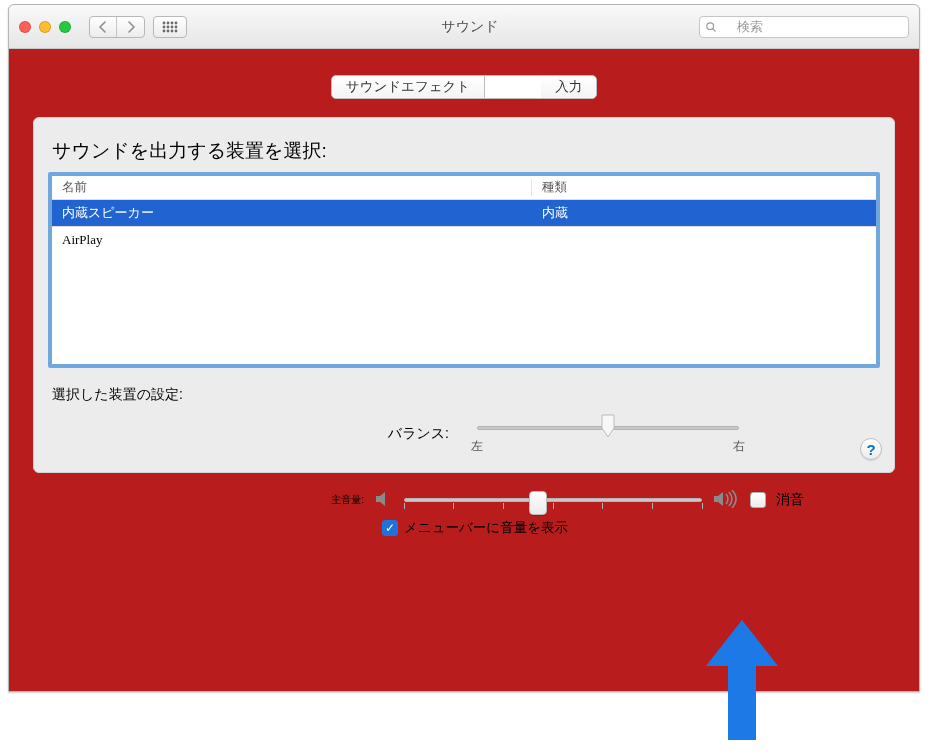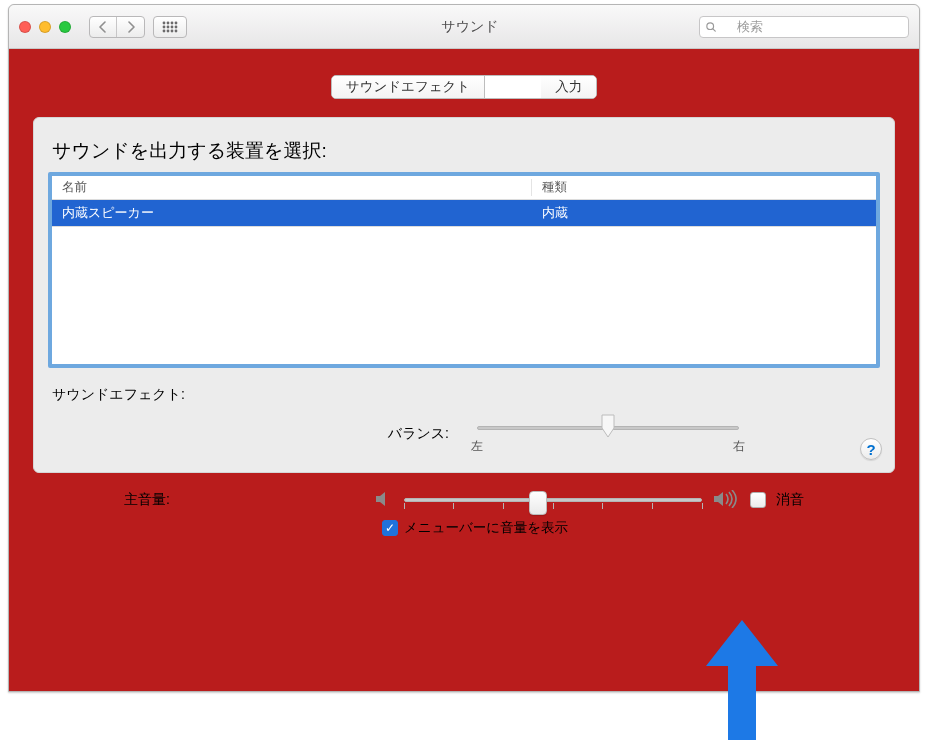--- a/index.html
+++ b/index.html
@@ -145,21 +145,21 @@
       border: 1px solid #c0c0c0;
       display:flex; align-items:center; justify-content:center;
       color:#0070d0; font-size: 15px; font-weight:700;
       box-shadow: 0 1px 1px rgba(0,0,0,.1);
     }
     .footer {
       padding: 16px 24px 20px 24px;
       display:flex; flex-direction:column; align-items:center;
     }
     .mv-row { display:flex; align-items:center; gap: 10px; }
-    .mv-label { width: 240px; text-align: left; font-size: 14px; }
+    .mv-label { width: 240px; text-align: right; font-size: 10px; }
     .vslider {
       width: 298px; position: relative; height: 22px;
     }
     .vslider .track {
       top: 9px; height: 4px;
     }
     .vslider .ticks {
       position:absolute; inset:0;
     }
     .vslider .tick {
@@ -243,25 +243,26 @@
         <div class="lb-in">
           <div class="lb-head">
             <div>名前</div>
             <div>種類</div>
           </div>
           <div class="lb-row selected">
             <div>内蔵スピーカー</div>
             <div>内蔵</div>
           </div>
           <div class="lb-row">
+            <div>AirPlay</div>
           </div>
         </div>
       </div>
 
-      <div class="sub-h">サウンドエフェクト:</div>
+      <div class="sub-h">選択した装置の設定:</div>
 
       <div class="balance">
         <div class="bal-label">バランス:</div>
         <div class="slider">
           <div class="track"></div>
           <div class="knob arrow" style="left:50%; top:-4px;">
             <svg width="18" height="24" viewBox="0 0 18 24">
               <path d="M3 1 H15 L15 14 L9 23 L3 14 Z" fill="#f7f7f7" stroke="#bcbcbc"></path>
             </svg>
           </div>

